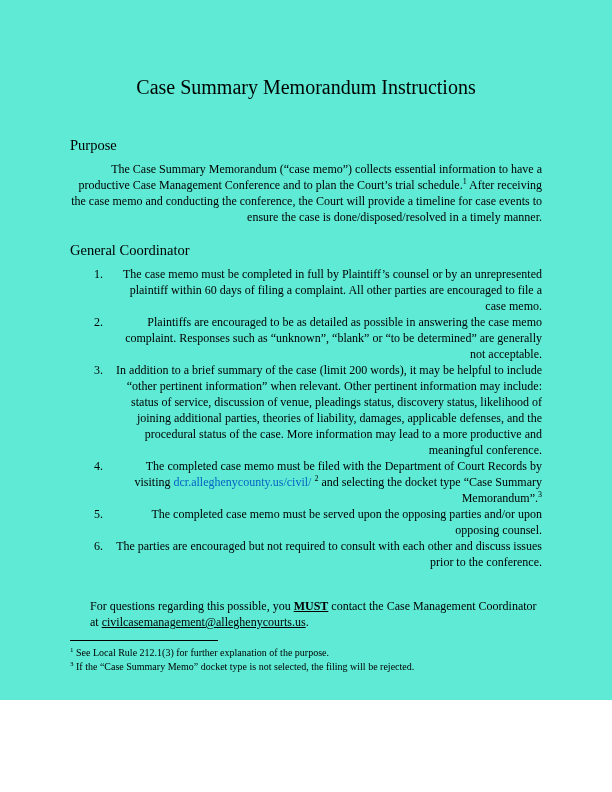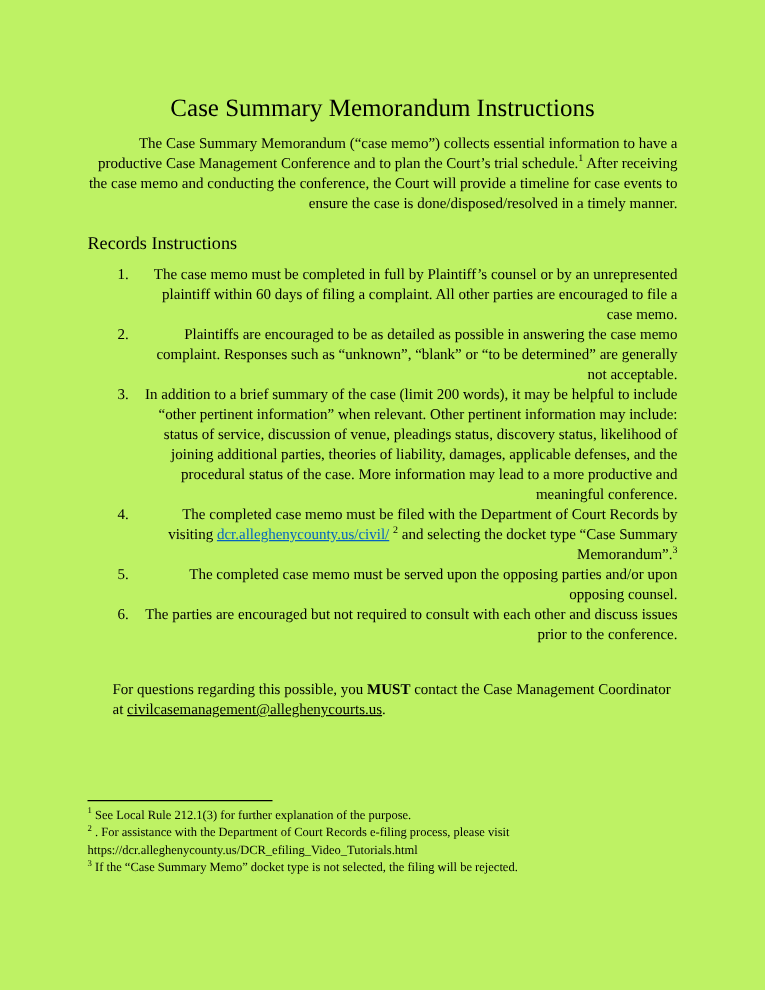--- a/index.html
+++ b/index.html
@@ -3,24 +3,24 @@
 <meta charset="utf-8">
 <style>
   html, body {
     margin: 0;
     padding: 0;
     background: #ffffff;
   }
   .page {
     position: relative;
     width: 612px;
-    height: 792px;
+    height: 700px;
     box-sizing: border-box;
     padding: 0 70px;
-    background: #bef264;
+    background: #5eead4;
     color: #000000;
     font-family: "Liberation Serif", "DejaVu Serif", serif;
     font-size: 12px;
     line-height: 16px;
     overflow: hidden;
   }
   .doc-title {
     margin: 74px 0 0 0;
     text-align: center;
     font-size: 20px;
@@ -49,28 +49,28 @@
     padding: 0 0 0 36px;
     list-style: decimal outside;
     text-align: right;
   }
   ol.instructions li {
     margin: 0;
     padding: 0 0 0 2px;
   }
   a.doc-link {
     color: #0563C1;
-    text-decoration: underline;
     cursor: pointer;
   }
   .contact-para {
     margin: 28px 0 0 20px;
   }
   .must {
     font-weight: bold;
+    text-decoration: underline;
   }
   a.email-link {
     color: #000000;
     font-weight: normal;
     text-decoration: underline;
     cursor: pointer;
   }
   .footnotes {
     position: absolute;
     left: 70px;
@@ -88,36 +88,36 @@
   .footnote sup.fn-ref { font-size: 7px; }
   .sp2 { margin-left: 3px; }
 </style>
 </head>
 <body>
 
 <div class="page">
 
   <h1 class="doc-title">Case Summary Memorandum Instructions</h1>
 
+  <h2 class="section-heading heading-purpose">Purpose</h2>
 
   <p class="body-para"><span>The Case Summary Memorandum (“case memo”) collects essential information to have a productive Case Management Conference and to plan the Court’s trial schedule.</span><sup class="fn-ref">1</sup><span> After receiving the case memo and conducting the conference, the Court will provide a timeline for case events to ensure the case is done/disposed/resolved in a timely manner.</span></p>
 
-  <h2 class="section-heading heading-general">Records Instructions</h2>
+  <h2 class="section-heading heading-general">General Coordinator</h2>
 
   <ol class="instructions">
     <li><span>The case memo must be completed in full by Plaintiff’s counsel or by an unrepresented plaintiff within 60 days of filing a complaint. All other parties are encouraged to file a case memo.</span></li>
     <li><span>Plaintiffs are encouraged to be as detailed as possible in answering the case memo complaint. Responses such as “unknown”, “blank” or “to be determined” are generally not acceptable.</span></li>
     <li><span>In addition to a brief summary of the case (limit 200 words), it may be helpful to include “other pertinent information” when relevant. Other pertinent information may include: status of service, discussion of venue, pleadings status, discovery status, likelihood of joining additional parties, theories of liability, damages, applicable defenses, and the procedural status of the case. More information may lead to a more productive and meaningful conference.</span></li>
     <li><span>The completed case memo must be filed with the Department of Court Records by visiting </span><a class="doc-link">dcr.alleghenycounty.us/civil/</a><sup class="fn-ref sp2">2</sup><span> and selecting the docket type “Case Summary Memorandum”.</span><sup class="fn-ref">3</sup></li>
     <li><span>The completed case memo must be served upon the opposing parties and/or upon opposing counsel.</span></li>
     <li><span>The parties are encouraged but not required to consult with each other and discuss issues prior to the conference.</span></li>
   </ol>
 
   <p class="contact-para"><span>For questions regarding this possible, you </span><span class="must">MUST</span><span> contact the Case Management Coordinator at </span><a class="email-link">civilcasemanagement@alleghenycourts.us</a><span>.</span></p>
 
   <div class="footnotes">
     <div class="fn-rule"></div>
     <p class="footnote"><sup class="fn-ref">1</sup><span> See Local Rule 212.1(3) for further explanation of the purpose.</span></p>
-    <p class="footnote"><sup class="fn-ref">2</sup><span> . For assistance with the Department of Court Records e-filing process, please visit https://dcr.alleghenycounty.us/DCR_efiling_Video_Tutorials.html</span></p>
     <p class="footnote"><sup class="fn-ref">3</sup><span> If the “Case Summary Memo” docket type is not selected, the filing will be rejected.</span></p>
   </div>
 
 </div>
 
 </body></html>

